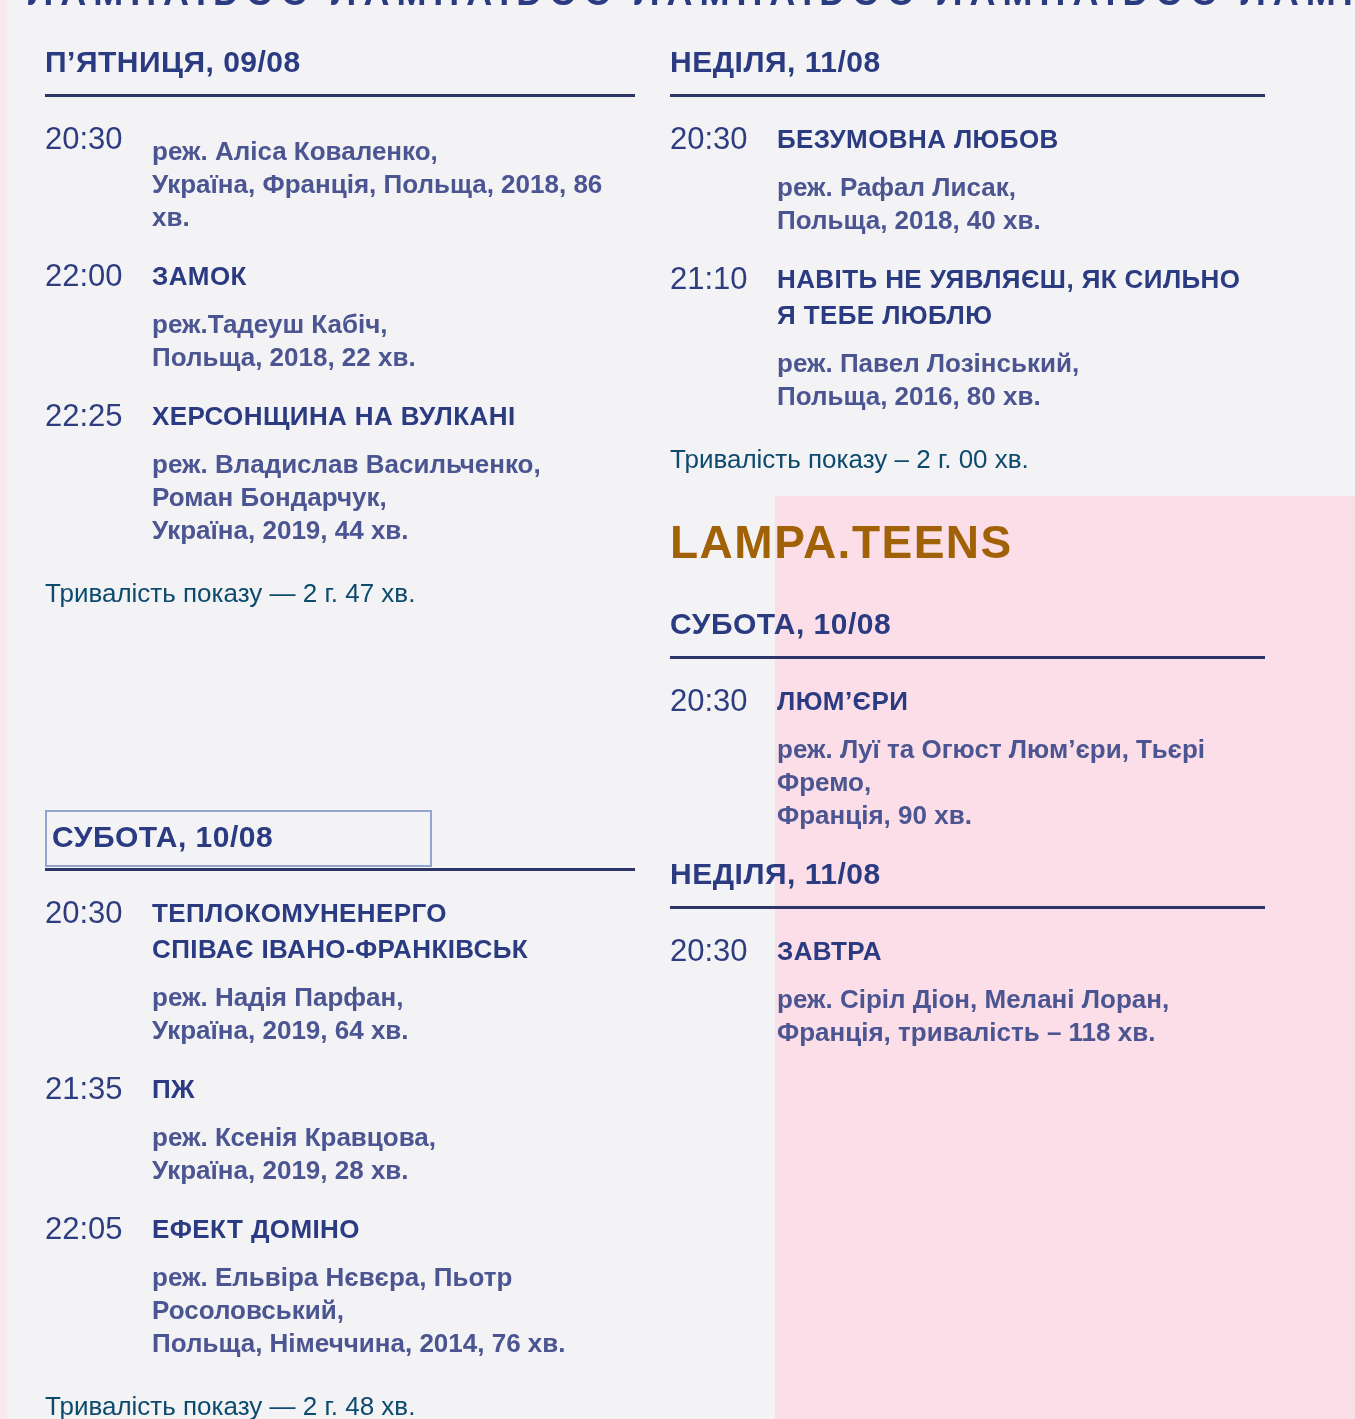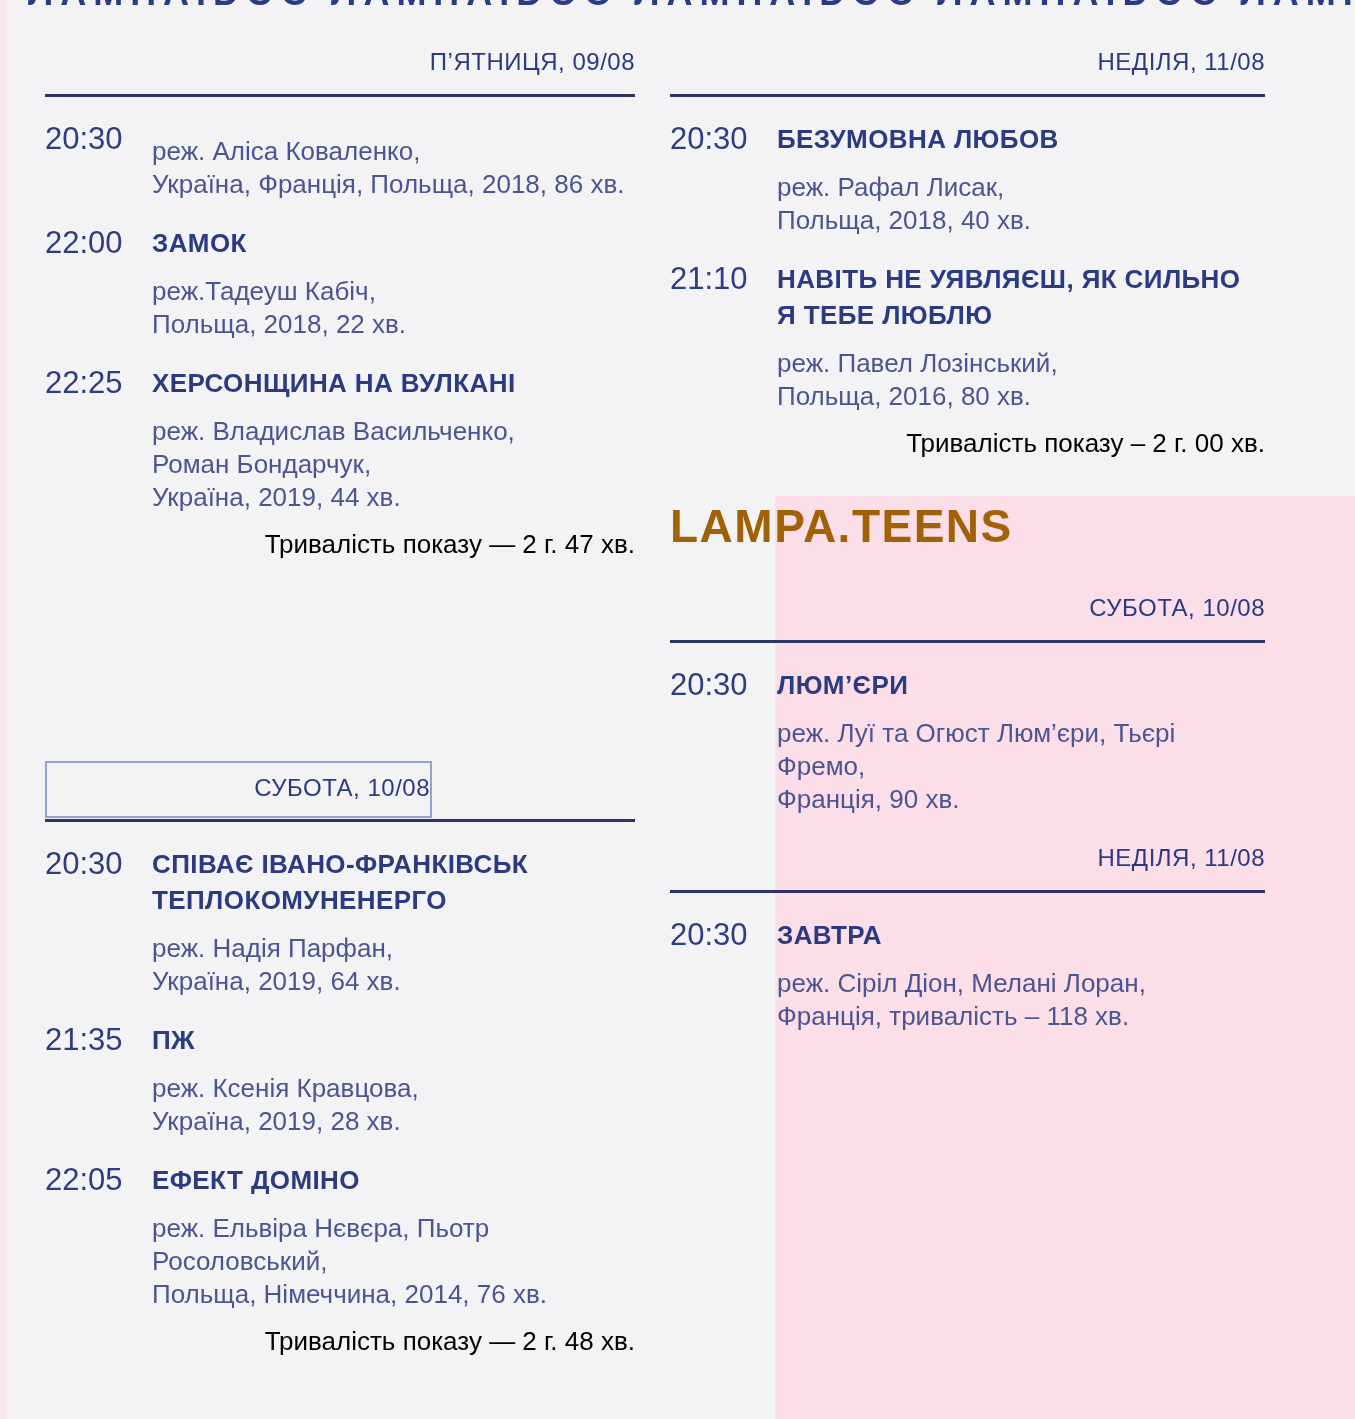--- a/index.html
+++ b/index.html
@@ -27,22 +27,22 @@
   
   .pink-block{
     position:absolute;left:775px;top:496px;right:0;bottom:0;
     background:#fbdee7;z-index:0;
   }
   .col{position:absolute;top:42px;z-index:2;}
   .col-left{left:45px;width:590px;}
   .col-right{left:670px;width:595px;}
 
   .section-heading{
-    font-size:24px;line-height:40px;font-weight:normal;
-    color:#2b3b82;letter-spacing:.5px;text-align:right;
+    font-size:30px;line-height:40px;font-weight:bold;
+    color:#2b3b82;letter-spacing:.5px;
   }
   .heading-box{
     border:2px solid #93a5cf;
     width:387px;box-sizing:border-box;
     margin-left:-5px;padding:5px 0 8px 5px;
   }
   .heading-rule{
     height:3px;background:#2c3566;margin-top:12px;
   }
   .section.boxed .heading-rule{margin-top:1px;}
@@ -52,24 +52,24 @@
     width:107px;flex:0 0 107px;
     font-size:31px;line-height:36px;color:#2e3d80;
   }
   .film-body{flex:1;}
   .film-title-line{
     font-size:26px;line-height:36px;font-weight:bold;
     color:#2b3b82;letter-spacing:.4px;
   }
   .film-details{margin-top:14px;}
   .film-detail-line{
-    font-size:26px;line-height:33px;color:#4b5591;font-weight:normal;
+    font-size:26px;line-height:33px;color:#4b5591;font-weight:bold;
   }
   .section-total{
-    margin-top:14px;font-size:26px;line-height:33px;color:#000000;text-align:right;
+    margin-top:30px;font-size:26px;line-height:33px;color:#0c4a6e;
   }
   .films{margin-bottom:0;}
   .section .section-head{margin-bottom:22px;}
 
   
   .col-left > .section + .section{margin-top:200px;}
   .col-right > .brand{margin-top:40px;}
   .col-right > .brand + .section{margin-top:36px;}
   .col-right > .section + .section{margin-top:22px;}
 
@@ -131,22 +131,22 @@
     </section>
     <section class="section boxed">
       <div class="section-head">
         <h2 class="section-heading heading-box" style="margin: 0px;">СУБОТА, 10/08</h2>
         <div class="heading-rule"></div>
       </div>
       <div class="films">
         <div class="film">
           <div class="film-time">20:30</div>
           <div class="film-body">
+            <div class="film-title-line">ТЕПЛОКОМУНЕНЕРГО</div>
             <div class="film-title-line">СПІВАЄ ІВАНО-ФРАНКІВСЬК</div>
-            <div class="film-title-line">ТЕПЛОКОМУНЕНЕРГО</div>
             <div class="film-details">
               <div class="film-detail-line">реж. Надія Парфан,</div>
               <div class="film-detail-line">Україна, 2019, 64 хв.</div>
             </div>
           </div>
         </div>
         <div class="film">
           <div class="film-time">21:35</div>
           <div class="film-body">
             <div class="film-title-line">ПЖ</div>

